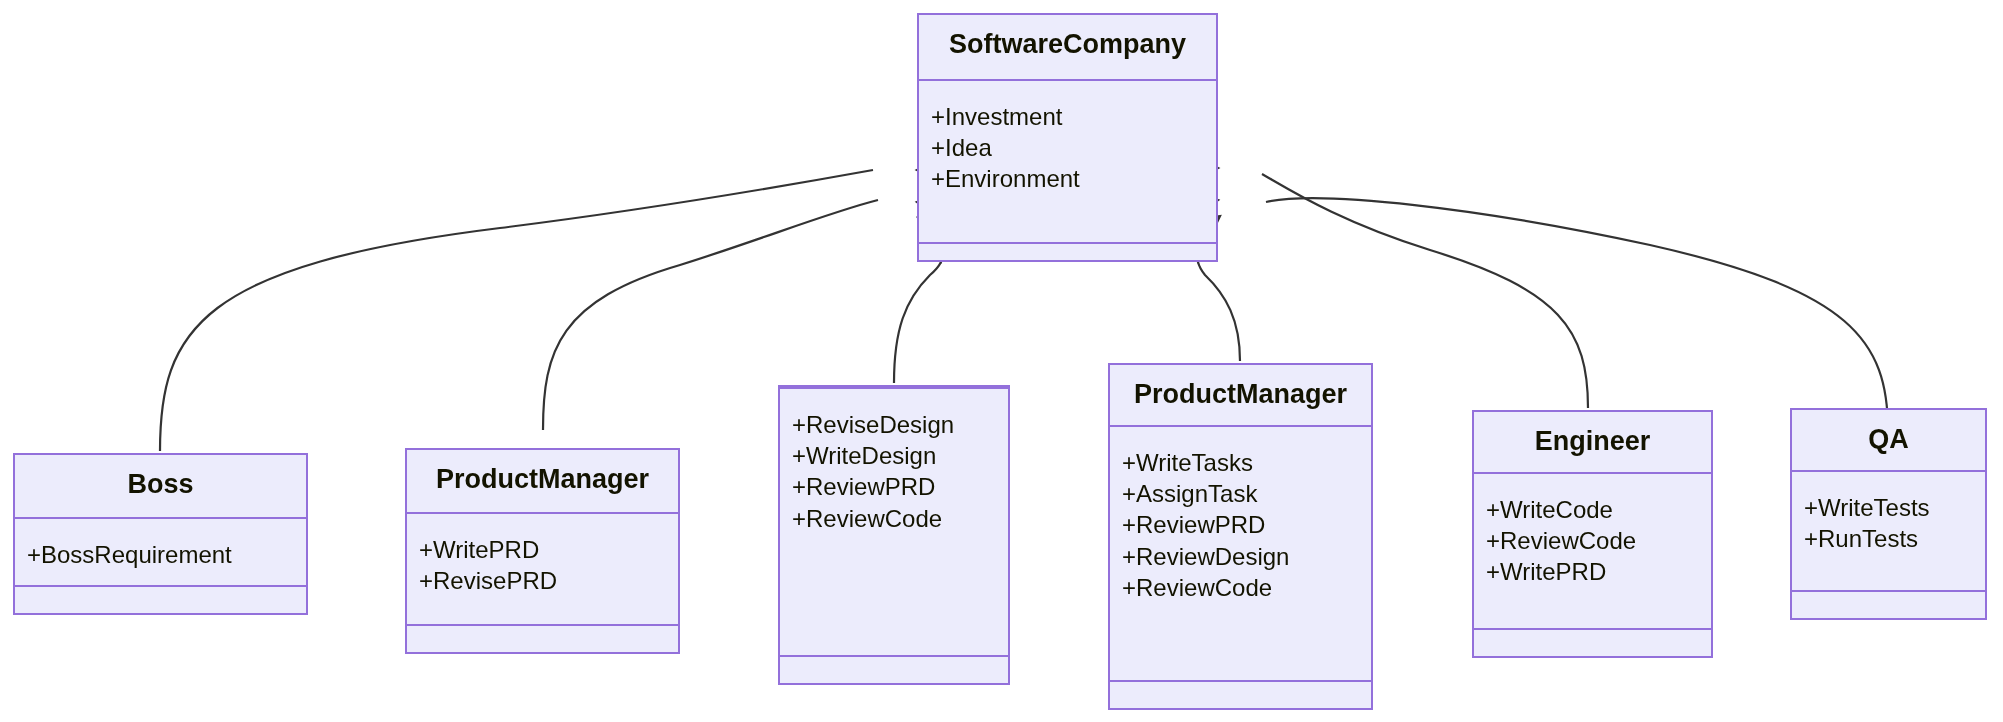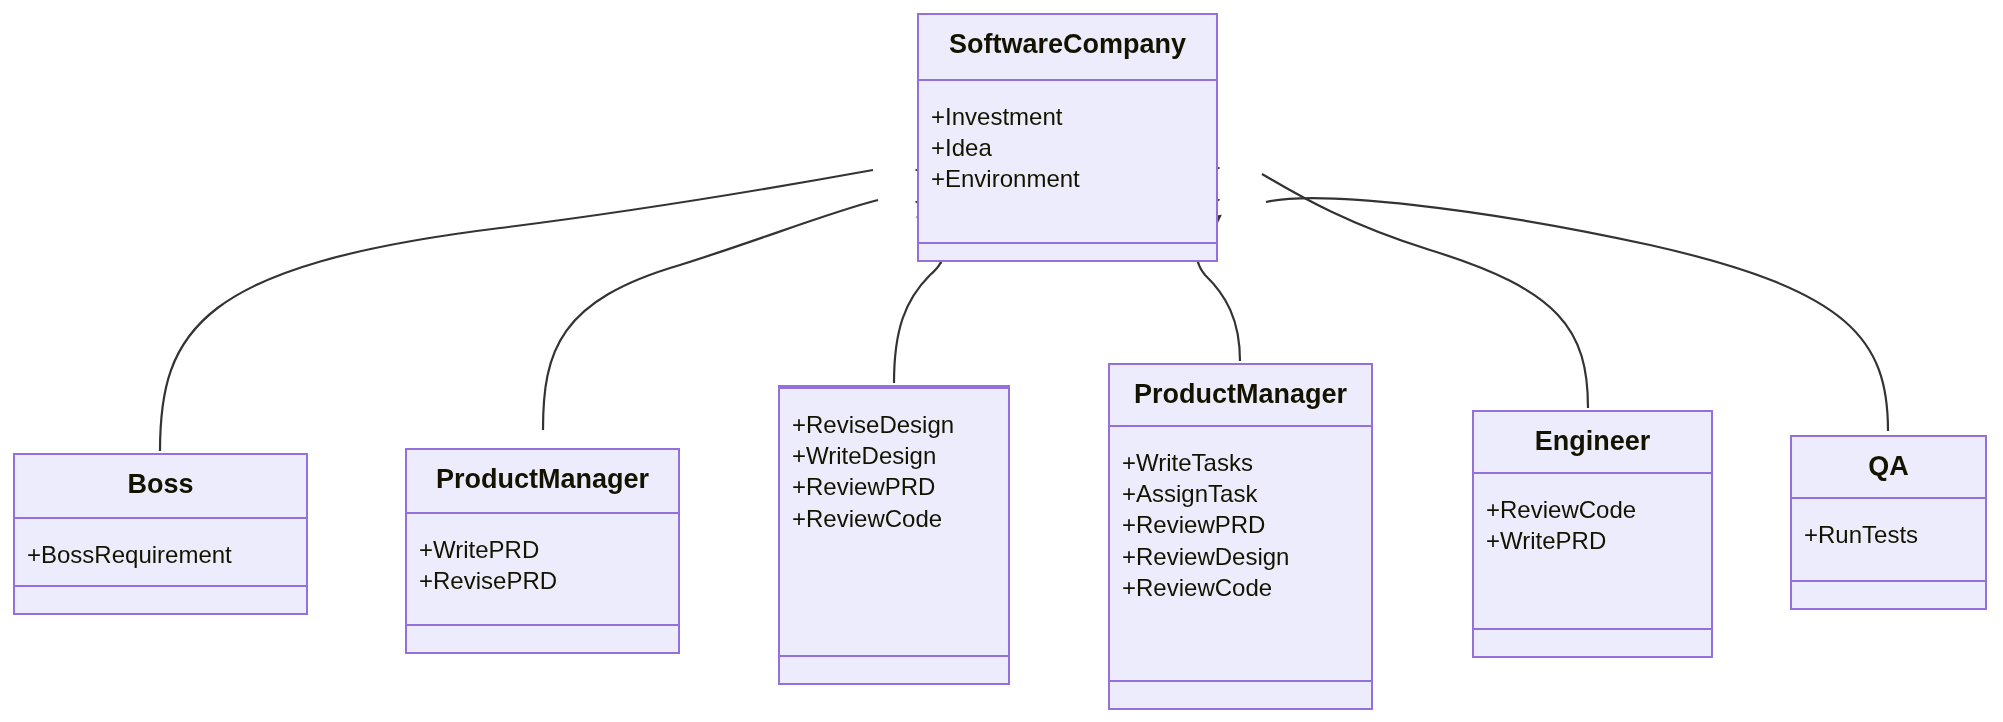--- a/index.html
+++ b/index.html
@@ -143,30 +143,32 @@
           <div class="attr-row">+ReviewDesign</div>
           <div class="attr-row">+ReviewCode</div>
         </div>
         <div class="section-divider" style="background: rgb(147, 112, 219);"></div>
         <div class="class-methods" style="height: 26px;"></div>
       </div>
       <div class="uml-class" style="left: 1472px; top: 410px; width: 241px; height: 248px; background: rgb(236, 236, 252); border-color: rgb(147, 112, 219);">
         <div class="class-title" style="height: 60px;">Engineer</div>
         <div class="section-divider" style="background: rgb(147, 112, 219);"></div>
         <div class="class-attrs">
+          <div class="attr-row">+WriteCode</div>
           <div class="attr-row">+ReviewCode</div>
           <div class="attr-row">+WritePRD</div>
         </div>
         <div class="section-divider" style="background: rgb(147, 112, 219);"></div>
         <div class="class-methods" style="height: 26px;"></div>
       </div>
-      <div class="uml-class" style="left: 1790px; top: 435px; width: 197px; height: 175px; background: rgb(236, 236, 252); border-color: rgb(147, 112, 219);">
+      <div class="uml-class" style="left: 1790px; top: 408px; width: 197px; height: 212px; background: rgb(236, 236, 252); border-color: rgb(147, 112, 219);">
         <div class="class-title" style="height: 60px;">QA</div>
         <div class="section-divider" style="background: rgb(147, 112, 219);"></div>
         <div class="class-attrs">
+          <div class="attr-row">+WriteTests</div>
           <div class="attr-row">+RunTests</div>
         </div>
         <div class="section-divider" style="background: rgb(147, 112, 219);"></div>
         <div class="class-methods" style="height: 26px;"></div>
       </div>
     </div>
 
 </div>
 
 </body></html>

